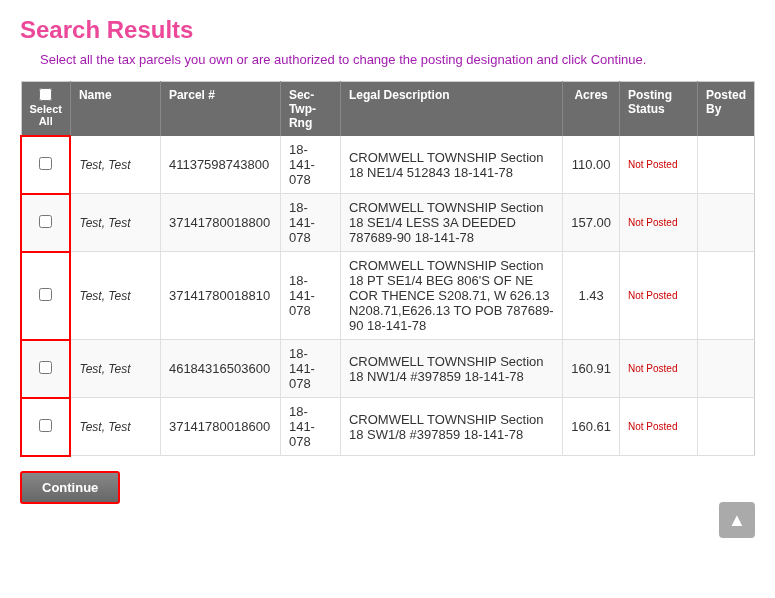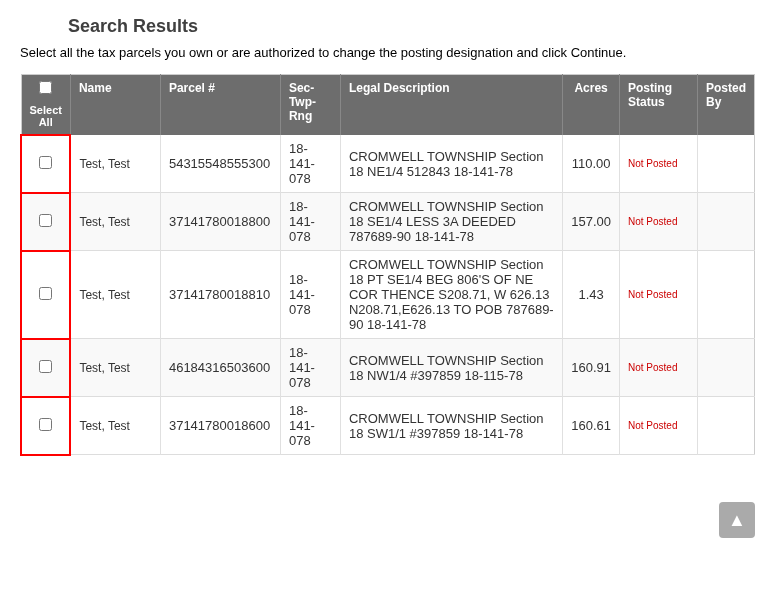--- a/index.html
+++ b/index.html
@@ -10,30 +10,30 @@
       color: #333;
       width: 775px;
       min-height: 598px;
     }
     .page-container {
       padding: 16px 20px;
       position: relative;
       min-height: 598px;
     }
     .page-title {
-      font-size: 18px;
+      font-size: 24px;
       font-weight: bold;
       margin-bottom: 8px;
-      color: #404040;
-      margin-left: 48px;
+      color: #ec4899;
     }
     .instructions {
       margin-bottom: 14px;
       font-size: 13px;
-      color: #000000;
+      color: #a21caf;
+      margin-left: 20px;
     }
     table {
       width: 100%;
       border-collapse: collapse;
       border: 1px solid #ccc;
     }
     thead tr {
       background-color: #6d6d6d;
       color: #fff;
     }
@@ -71,21 +71,20 @@
     .col-acres { width: 55px; text-align: center; }
     .col-posting { width: 78px; margin-left: 16px; }
     .col-posted { width: 55px; margin-top: 27px; }
 
     .select-all-checkbox {
       display: flex;
       flex-direction: column;
       align-items: center;
       font-size: 11px;
       color: #fff;
-      gap: 8px;
     }
     .select-all-checkbox input[type="checkbox"] {
       margin-bottom: 2px;
     }
     .checkbox-cell {
       border: 2px solid red !important;
       text-align: center;
       vertical-align: middle;
     }
     .not-posted {
@@ -115,20 +114,21 @@
       display: flex;
       align-items: center;
       justify-content: center;
       cursor: pointer;
       color: #fff;
       font-size: 18px;
     }
     .name-label {
       color: #333;
       font-size: 12px;
+      font-style: italic;
     }
   </style>
 </head>
 <body>
 
 <div class="page-container">
   <div class="page-title">Search Results</div>
   <div class="instructions">Select all the tax parcels you own or are authorized to change the posting designation and click Continue.</div>
 
   <table>
@@ -146,21 +146,21 @@
         <th class="col-legal">Legal Description</th>
         <th class="col-acres">Acres</th>
         <th class="col-posting">Posting Status</th>
         <th class="col-posted">Posted By</th>
       </tr>
     </thead>
     <tbody id="table-body">
     <tr>
           <td class="checkbox-cell col-select"><input type="checkbox" style=""></td>
           <td class="col-name name-label">Test, Test</td>
-          <td class="col-parcel">54315548555300</td>
+          <td class="col-parcel">41137598743800</td>
           <td class="col-sec">18-141-078</td>
           <td class="col-legal">CROMWELL TOWNSHIP Section 18 NE1/4 512843 18-141-78</td>
           <td class="col-acres">110.00</td>
           <td class="col-posting not-posted">Not Posted</td>
           <td class="col-posted"></td>
         </tr>
         <tr>
           <td class="checkbox-cell col-select"><input type="checkbox" style=""></td>
           <td class="col-name name-label">Test, Test</td>
           <td class="col-parcel">37141780018800</td>
@@ -178,33 +178,36 @@
           <td class="col-legal">CROMWELL TOWNSHIP Section 18 PT SE1/4 BEG 806'S OF NE COR THENCE S208.71, W 626.13 N208.71,E626.13 TO POB 787689-90 18-141-78</td>
           <td class="col-acres">1.43</td>
           <td class="col-posting not-posted">Not Posted</td>
           <td class="col-posted"></td>
         </tr>
         <tr>
           <td class="checkbox-cell col-select"><input type="checkbox" style=""></td>
           <td class="col-name name-label">Test, Test</td>
           <td class="col-parcel">46184316503600</td>
           <td class="col-sec">18-141-078</td>
-          <td class="col-legal">CROMWELL TOWNSHIP Section 18 NW1/4 #397859 18-115-78</td>
+          <td class="col-legal">CROMWELL TOWNSHIP Section 18 NW1/4 #397859 18-141-78</td>
           <td class="col-acres">160.91</td>
           <td class="col-posting not-posted">Not Posted</td>
           <td class="col-posted"></td>
         </tr>
         <tr>
           <td class="checkbox-cell col-select"><input type="checkbox" style=""></td>
           <td class="col-name name-label">Test, Test</td>
           <td class="col-parcel">37141780018600</td>
           <td class="col-sec">18-141-078</td>
-          <td class="col-legal">CROMWELL TOWNSHIP Section 18 SW1/1 #397859 18-141-78</td>
+          <td class="col-legal">CROMWELL TOWNSHIP Section 18 SW1/8 #397859 18-141-78</td>
           <td class="col-acres">160.61</td>
           <td class="col-posting not-posted">Not Posted</td>
           <td class="col-posted"></td>
         </tr>
       </tbody>
   </table>
 
+  <div>
+    <button class="continue-btn">Continue</button>
+  </div>
 
   <div class="scroll-top-btn">▲</div>
 </div>
 
 </body></html>

